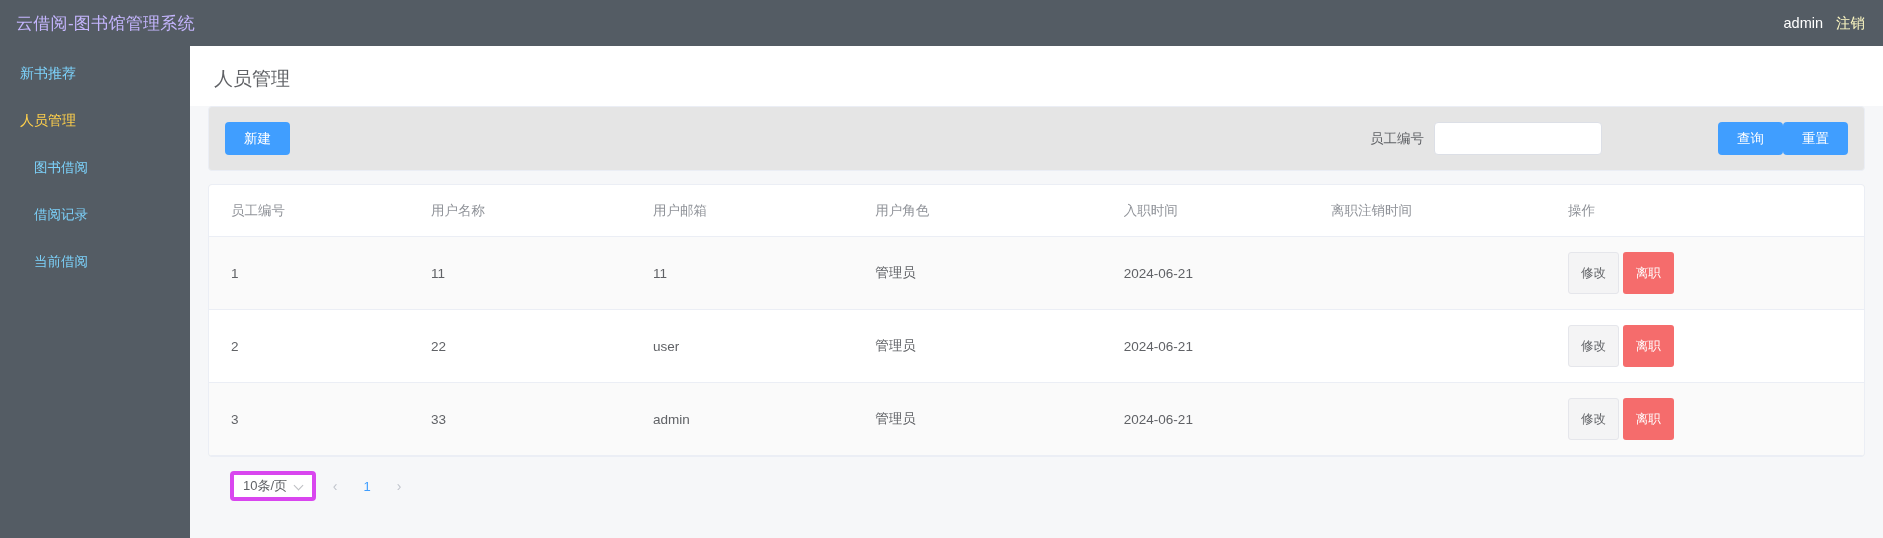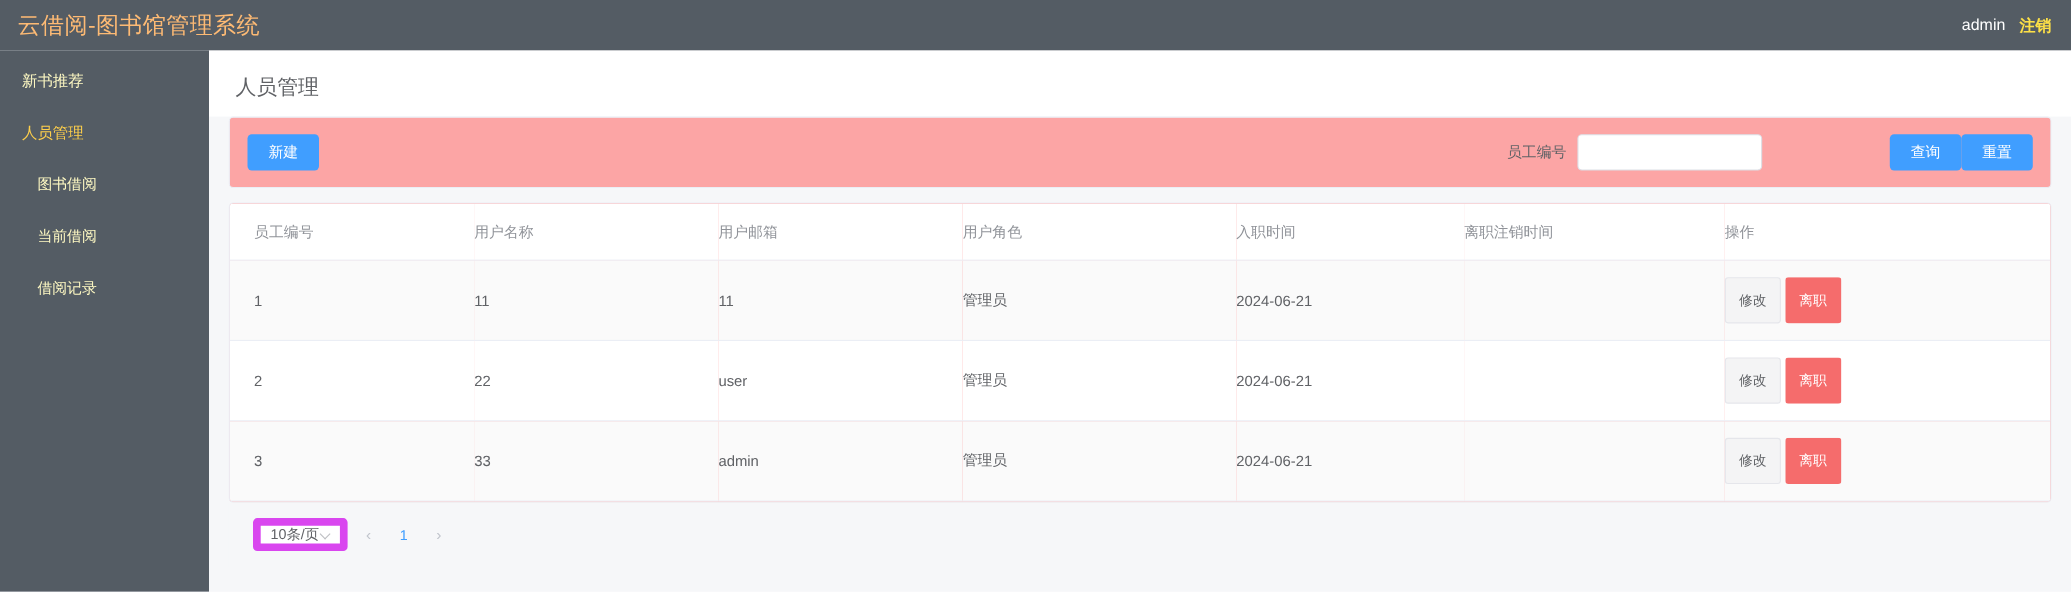--- a/index.html
+++ b/index.html
@@ -12,39 +12,39 @@
   .app { display: flex; flex-direction: column; width: 1883px; height: 538px; }
 
   
   .header {
     height: 46px; min-height: 46px;
     background: #545c64;
     display: flex; align-items: center; justify-content: space-between;
     padding: 0 18px 0 16px;
     color: #ffffff;
   }
-  .header-title { font-size: 21px; color: #fdba74; letter-spacing: .3px; }
+  .header-title { font-size: 17px; color: #c4b5fd; letter-spacing: .3px; }
   .header-right { display: flex; align-items: center; gap: 13px; font-size: 14.5px; }
   .header-user { color: #ffffff; }
-  .header-logout { color: #fde047; cursor: pointer; font-weight: bold; }
+  .header-logout { color: #fef9c3; cursor: pointer; }
 
   
   .body { flex: 1; display: flex; min-height: 0; }
 
   
   .sidebar {
     width: 190px; min-width: 190px;
     background: #545c64;
     padding-top: 4px;
   }
   .menu-item {
     height: 47px;
     display: flex; align-items: center;
     padding: 0 20px;
-    color: #fef9c3;
+    color: #7dd3fc;
     font-size: 14px;
     cursor: pointer;
     justify-content: space-between;
   }
   .menu-item.active { color: #ffd04b; }
   .menu-item.sub { padding-left: 34px; font-size: 13.5px; }
   .chevron-up {
     width: 12px; height: 12px;
     position: relative;
     opacity: .75;
@@ -73,21 +73,21 @@
 
   .content {
     flex: 1;
     background: #f6f7f9;
     padding: 0 18px 0 18px;
     min-height: 0;
   }
 
   
   .card {
-    background: #fca5a5;
+    background: #e5e5e5;
     border: 1px solid #ebeef5;
     border-radius: 4px;
   }
   .toolbar {
     display: flex; align-items: center;
     padding: 15px 16px;
     margin-bottom: 13px;
   }
   .btn {
     border: none; border-radius: 4px;
@@ -159,21 +159,21 @@
   
   .pagination {
     display: flex; align-items: center;
     padding: 14px 0 14px 22px;
     gap: 6px;
     background: #f6f7f9;
   }
   .page-size {
     display: flex; align-items: center; justify-content: space-between;
     width: 86px; height: 30px;
-    border: 7px solid #d946ef; border-radius: 4px;
+    border: 4px solid #d946ef; border-radius: 4px;
     background: #ffffff;
     padding: 4px 9px;
     font-size: 13px; color: #606266;
     cursor: pointer;
   }
   .caret {
     width: 8px; height: 8px; position: relative; opacity: .6;
   }
   .caret::before {
     content: "";
@@ -216,24 +216,24 @@
       <div class="menu-item">
         <span>新书推荐</span>
       </div>
       <div class="menu-item active">
         <span>人员管理</span>
       </div>
       <div class="menu-item sub">
         <span>图书借阅</span>
       </div>
       <div class="menu-item sub">
+        <span>借阅记录</span>
+      </div>
+      <div class="menu-item sub">
         <span>当前借阅</span>
-      </div>
-      <div class="menu-item sub">
-        <span>借阅记录</span>
       </div>
     </div>
 
     <div class="main">
 
       <div class="page-title-bar">
         <div class="page-title">人员管理</div>
       </div>
 
       <div class="content">

